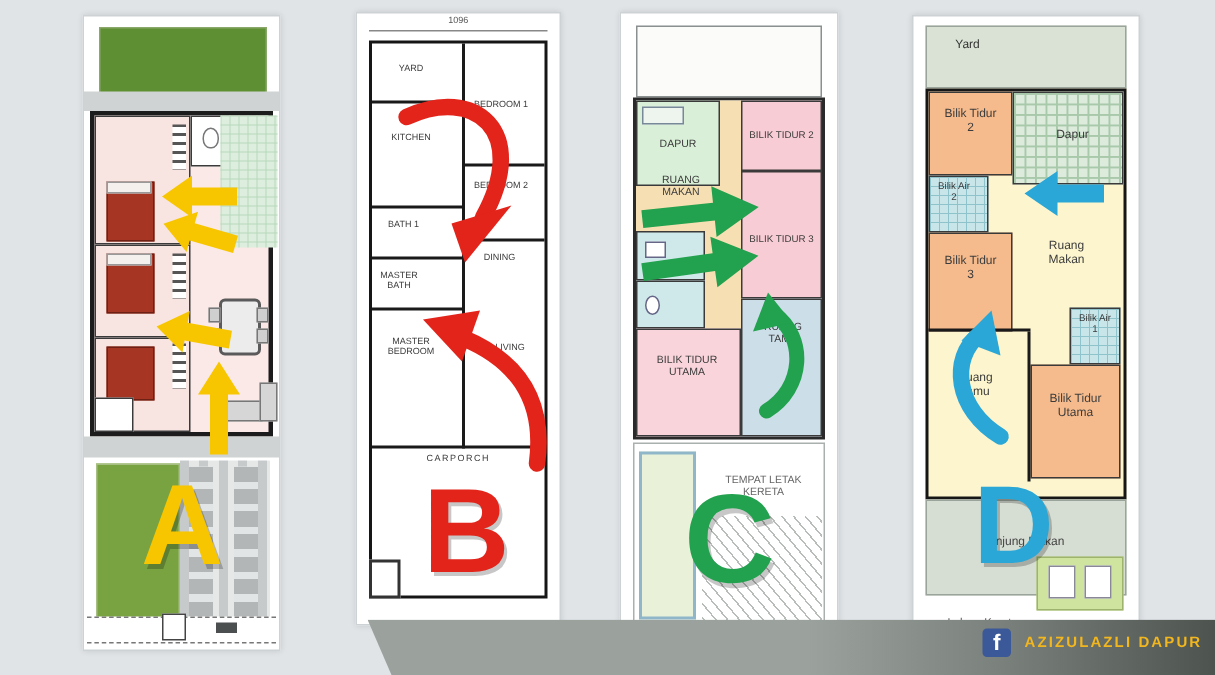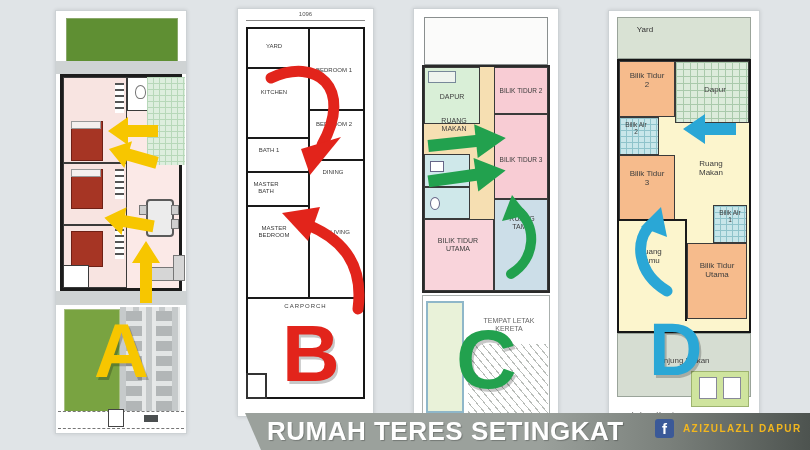--- a/index.html
+++ b/index.html
@@ -198,18 +198,17 @@
 
     <svg width="150" height="440" viewBox="0 0 150 440">
       <polygon points="127,112 96,112 96,103 74,118 96,133 96,124 127,124" fill="#2aa7d6"></polygon>
       <path d="M58,280 C28,262 24,228 44,212" fill="none" stroke-width="11" stroke-linecap="round" stroke="#2aa7d6"></path>
       <polygon points="32,216 52,196 58,226" fill="#2aa7d6"></polygon>
     </svg>
     <div class="letter" style="left:40px;top:302px;font-size:74px;color:#2aa7d6;">D</div>
   </div>
 
   <div class="band">
-    <div class="caption">RUMAH TERES SETINGKAT</div>
     <div class="fb">f</div>
     <div class="fbname">AZIZULAZLI DAPUR</div>
   </div>
 
 </div>
 
 </body></html>

